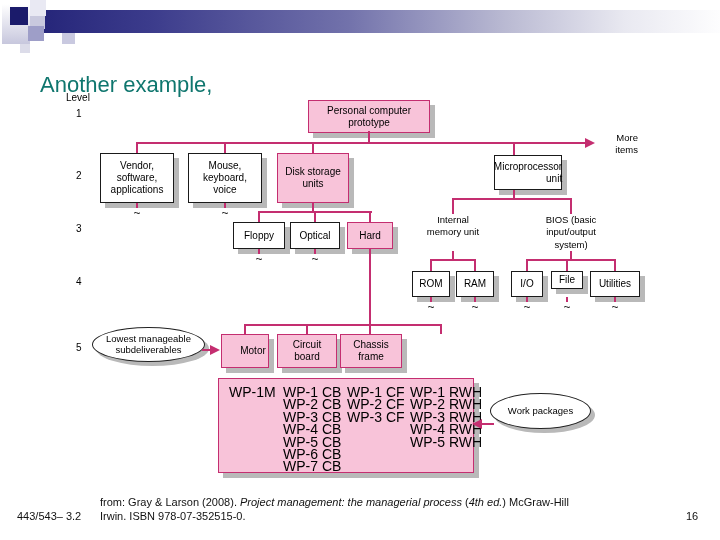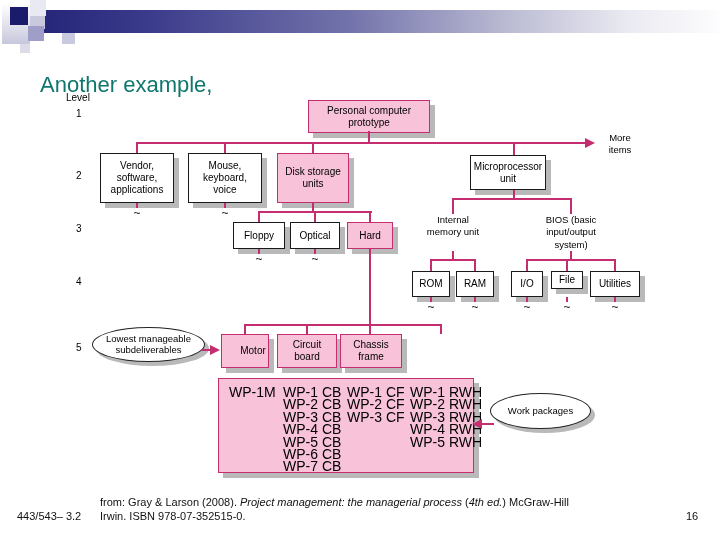--- a/index.html
+++ b/index.html
@@ -62,30 +62,30 @@
   <div class="lvl" style="left:76px;top:170px;">2</div>
   <div class="lvl" style="left:76px;top:223px;">3</div>
   <div class="lvl" style="left:76px;top:276px;">4</div>
   <div class="lvl" style="left:76px;top:342px;">5</div>
 
   <div class="box pink" style="left:308px;top:100px;width:122px;height:33px;">Personal computer prototype</div>
 
   <div class="vl" style="left:368px;top:131px;height:11px;"></div>
   <div class="hl" style="left:136px;top:142px;width:449px;"></div>
   <div class="tri-r" style="left:585px;top:138px;"></div>
-  <div class="plain" style="left:602px;top:132px;width:36px;text-align:center;">More items</div>
+  <div class="plain" style="left:602px;top:132px;width:36px;text-align:right;">More items</div>
   <div class="vl" style="left:136px;top:142px;height:11px;"></div>
   <div class="vl" style="left:224px;top:142px;height:11px;"></div>
   <div class="vl" style="left:312px;top:142px;height:11px;"></div>
   <div class="vl" style="left:513px;top:142px;height:13px;"></div>
 
   <div class="box" style="left:100px;top:153px;width:74px;height:50px;">Vendor, software, applications</div>
   <div class="box" style="left:188px;top:153px;width:74px;height:50px;">Mouse, keyboard, voice</div>
   <div class="box pink" style="left:277px;top:153px;width:72px;height:50px;">Disk storage units</div>
-  <div class="box" style="left:470px;top:155px;width:76px;height:35px;">Microprocessor unit</div>
+  <div class="box" style="left:494px;top:155px;width:68px;height:35px;text-align:right;">Microprocessor unit</div>
 
   <div class="vl" style="left:136px;top:203px;height:5px;"></div>
   <div class="tilde" style="left:129px;top:208px;">~</div>
   <div class="vl" style="left:224px;top:203px;height:5px;"></div>
   <div class="tilde" style="left:217px;top:208px;">~</div>
 
   <div class="vl" style="left:312px;top:203px;height:10px;"></div>
   <div class="hl" style="left:258px;top:211px;width:114px;"></div>
   <div class="vl" style="left:258px;top:211px;height:11px;"></div>
   <div class="vl" style="left:314px;top:211px;height:11px;"></div>

